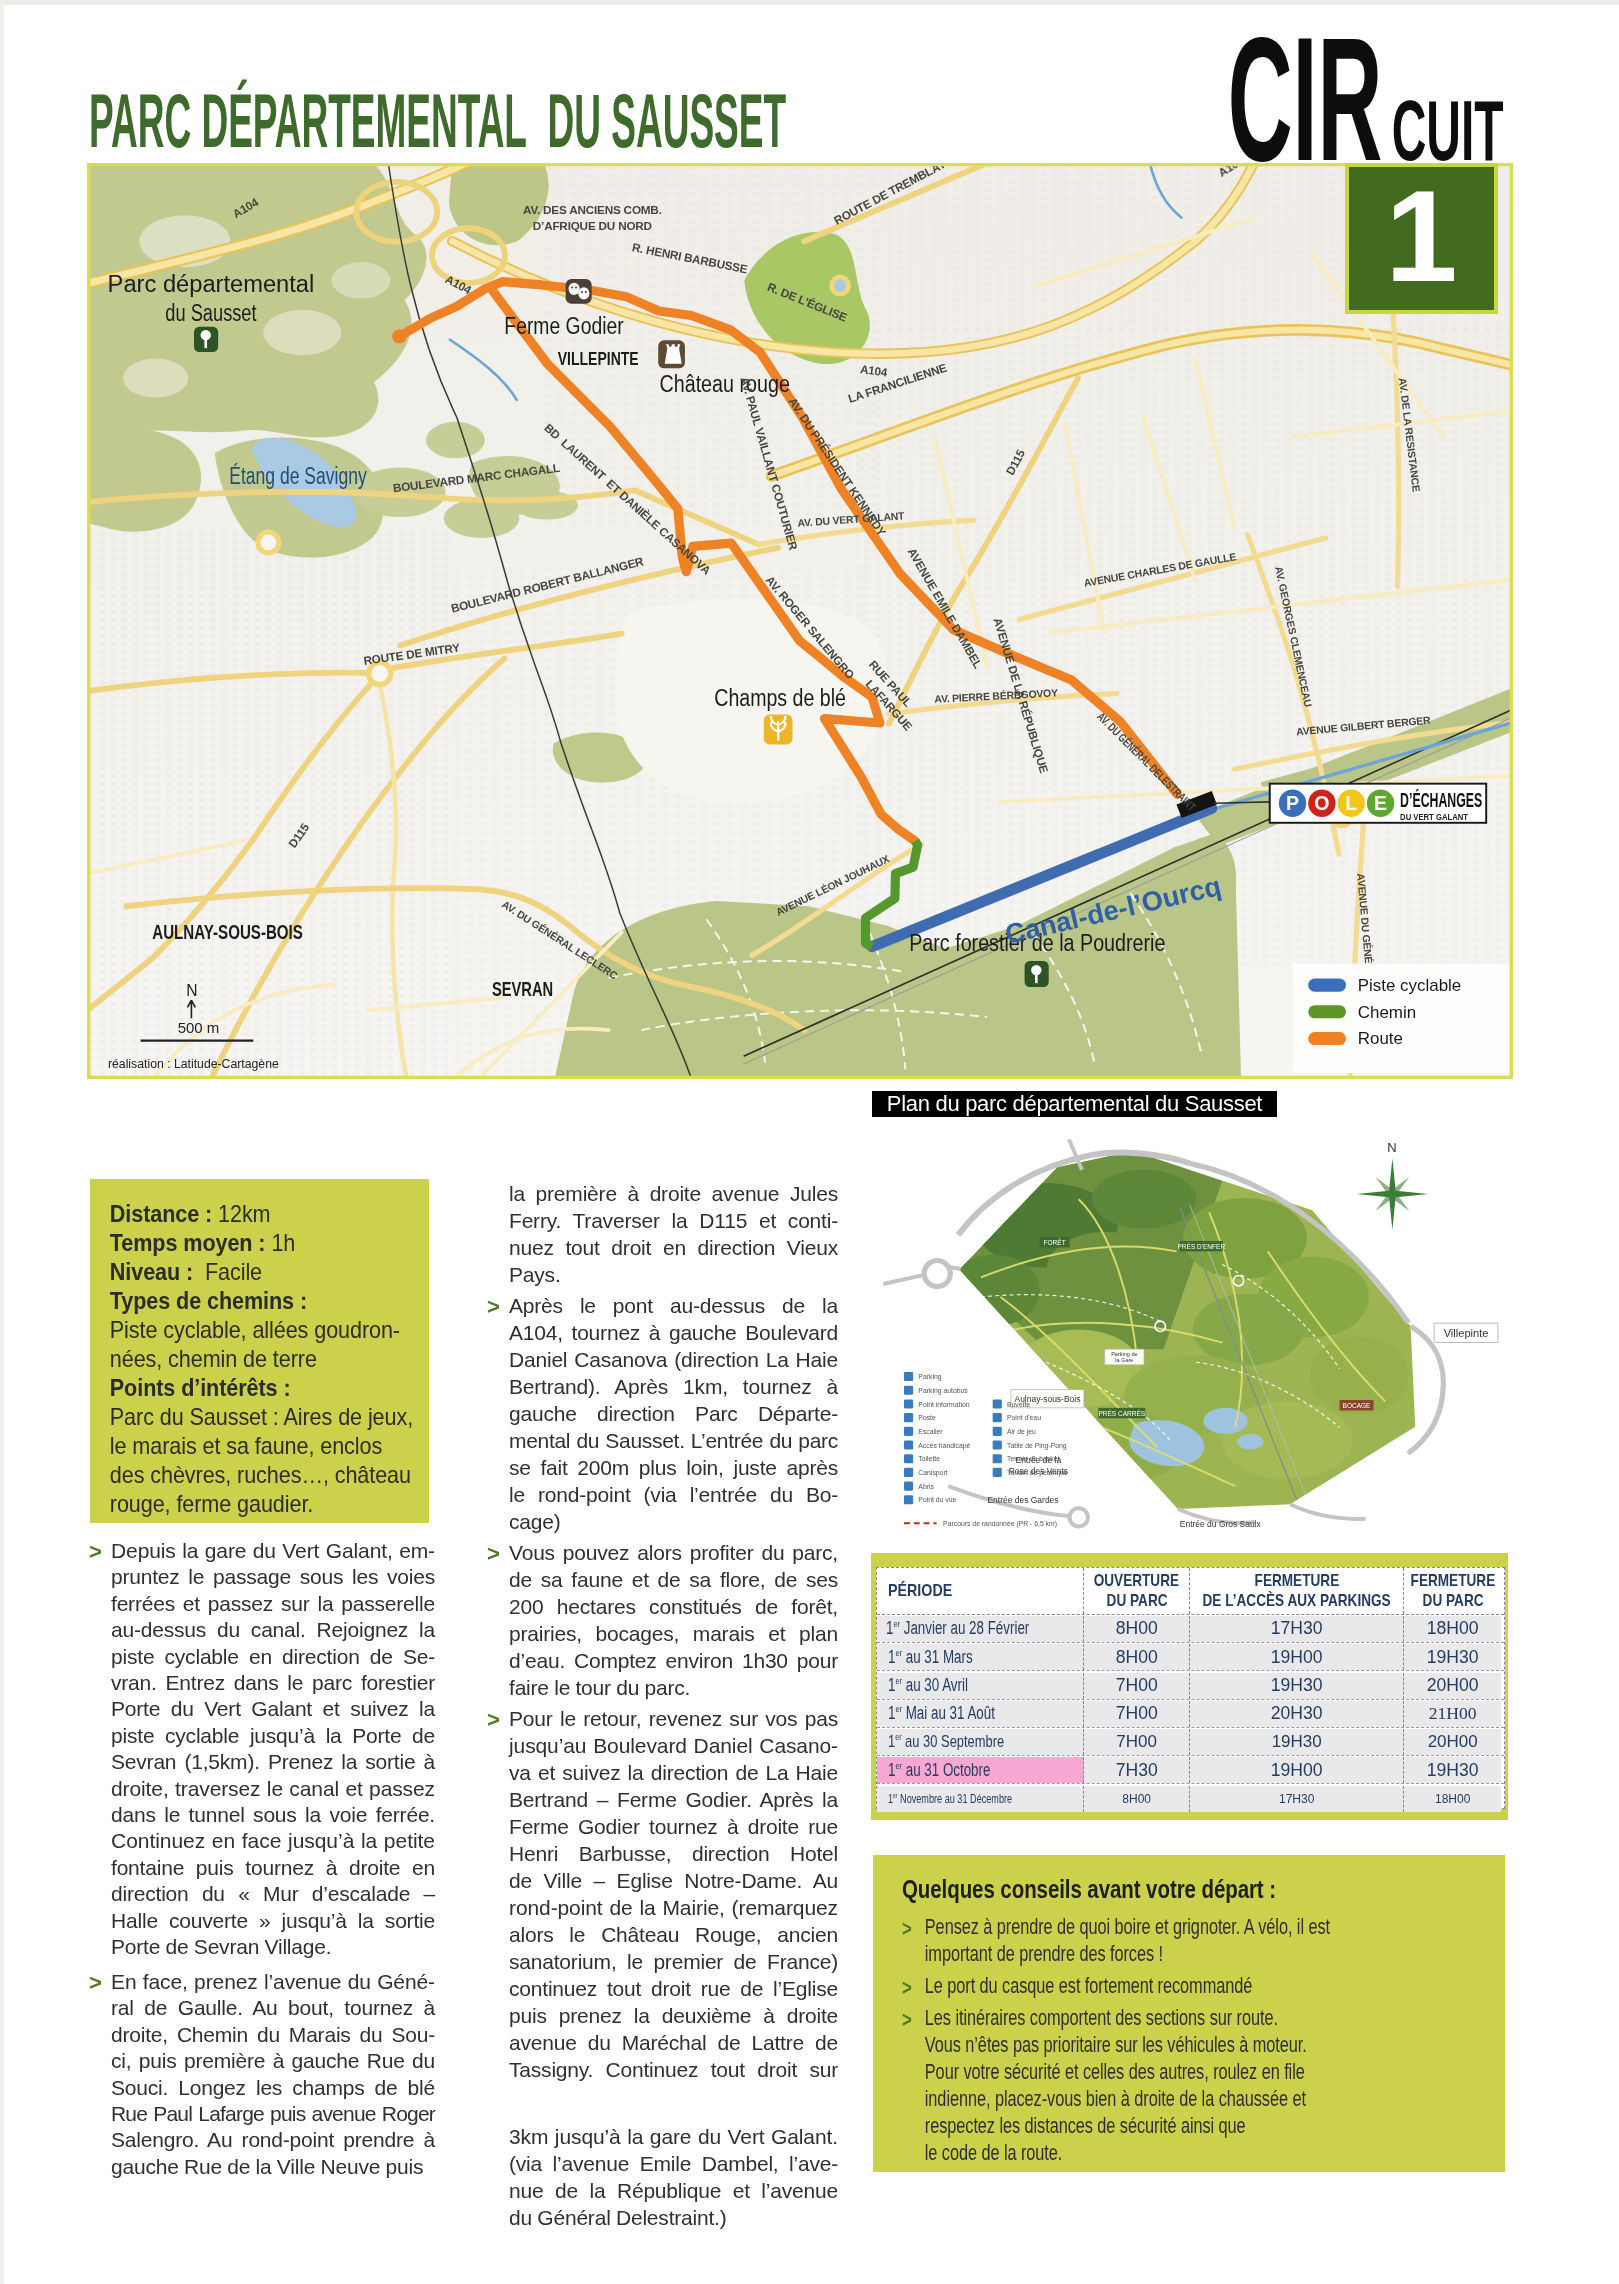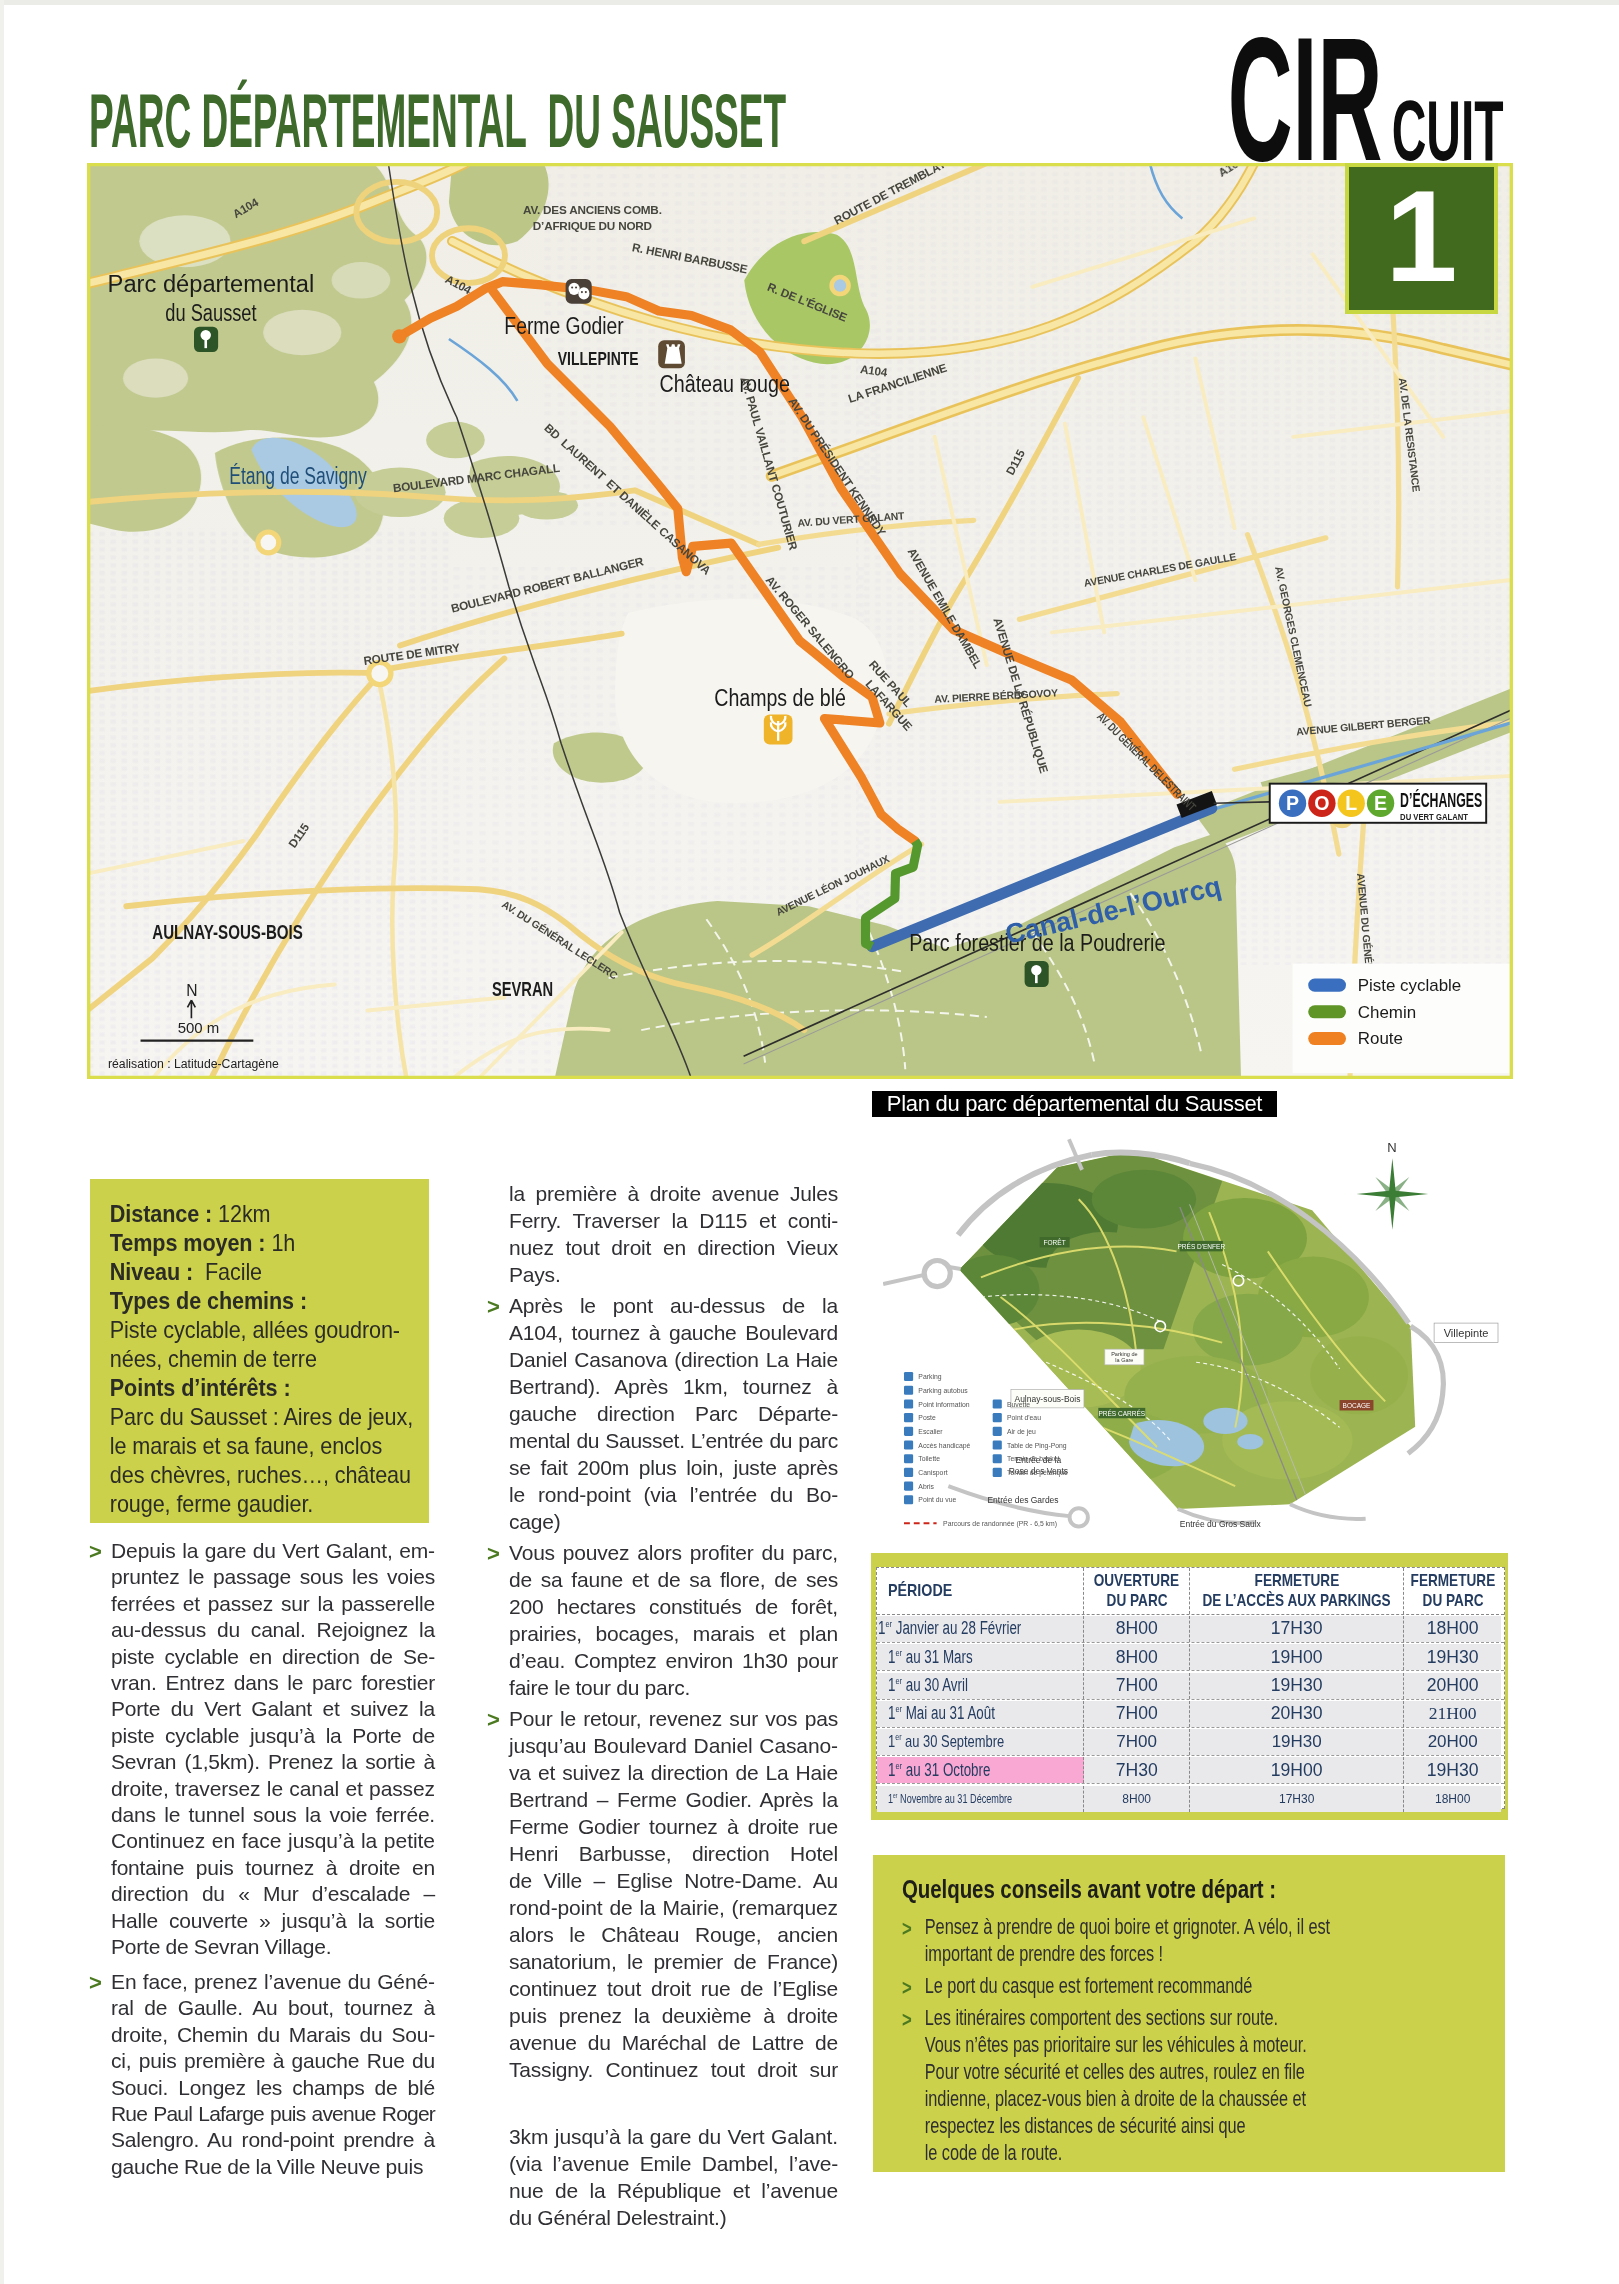--- a/index.html
+++ b/index.html
@@ -526,21 +526,21 @@
         <div style="width:214px;display:flex;flex-direction:column;align-items:center;justify-content:center;border-right:1.3px dashed #888;box-sizing:border-box;">
           <span style="transform:scaleX(0.8);white-space:nowrap;">FERMETURE</span>
           <span style="transform:scaleX(0.8);white-space:nowrap;">DE L’ACCÈS AUX PARKINGS</span>
         </div>
         <div style="width:97px;display:flex;flex-direction:column;align-items:center;justify-content:center;box-sizing:border-box;">
           <span style="transform:scaleX(0.8);white-space:nowrap;">FERMETURE</span>
           <span style="transform:scaleX(0.8);white-space:nowrap;">DU PARC</span>
         </div>
       </div>
       <div style="display:flex;height:26px;margin-top:1.3px;color:#243c60;font-size:17.6px;border-bottom:1.3px dashed #999;">
-        <div style="width:207px;background:#e9e9ec;display:flex;align-items:center;padding-left:1px;box-sizing:border-box;border-right:1.3px dashed #888;">
+        <div style="width:207px;background:#e9e9ec;display:flex;align-items:center;padding-left:1px;box-sizing:border-box;border-right:1.3px dashed #888;justify-content:center;">
           <span style="transform:scaleX(0.76);transform-origin:left;white-space:nowrap;">1<sup>er</sup> Janvier au 28 Février</span>
         </div>
         <div style="width:106px;background:#e9e9ec;display:flex;align-items:center;justify-content:center;box-sizing:border-box;border-right:1.3px dashed #888;">8H00</div>
         <div style="width:214px;background:#e9e9ec;display:flex;align-items:center;justify-content:center;box-sizing:border-box;border-right:1.3px dashed #888;">17H30</div>
         <div style="width:97px;background:#e9e9ec;display:flex;align-items:center;justify-content:center;box-sizing:border-box;">18H00</div>
       </div>
       <div style="display:flex;height:26px;margin-top:1.3px;color:#243c60;font-size:17.6px;border-bottom:1.3px dashed #999;">
         <div style="width:207px;background:#e9e9ec;display:flex;align-items:center;padding-left:10.4px;box-sizing:border-box;border-right:1.3px dashed #888;">
           <span style="transform:scaleX(0.76);transform-origin:left;white-space:nowrap;">1<sup>er</sup> au 31 Mars</span>
         </div>

